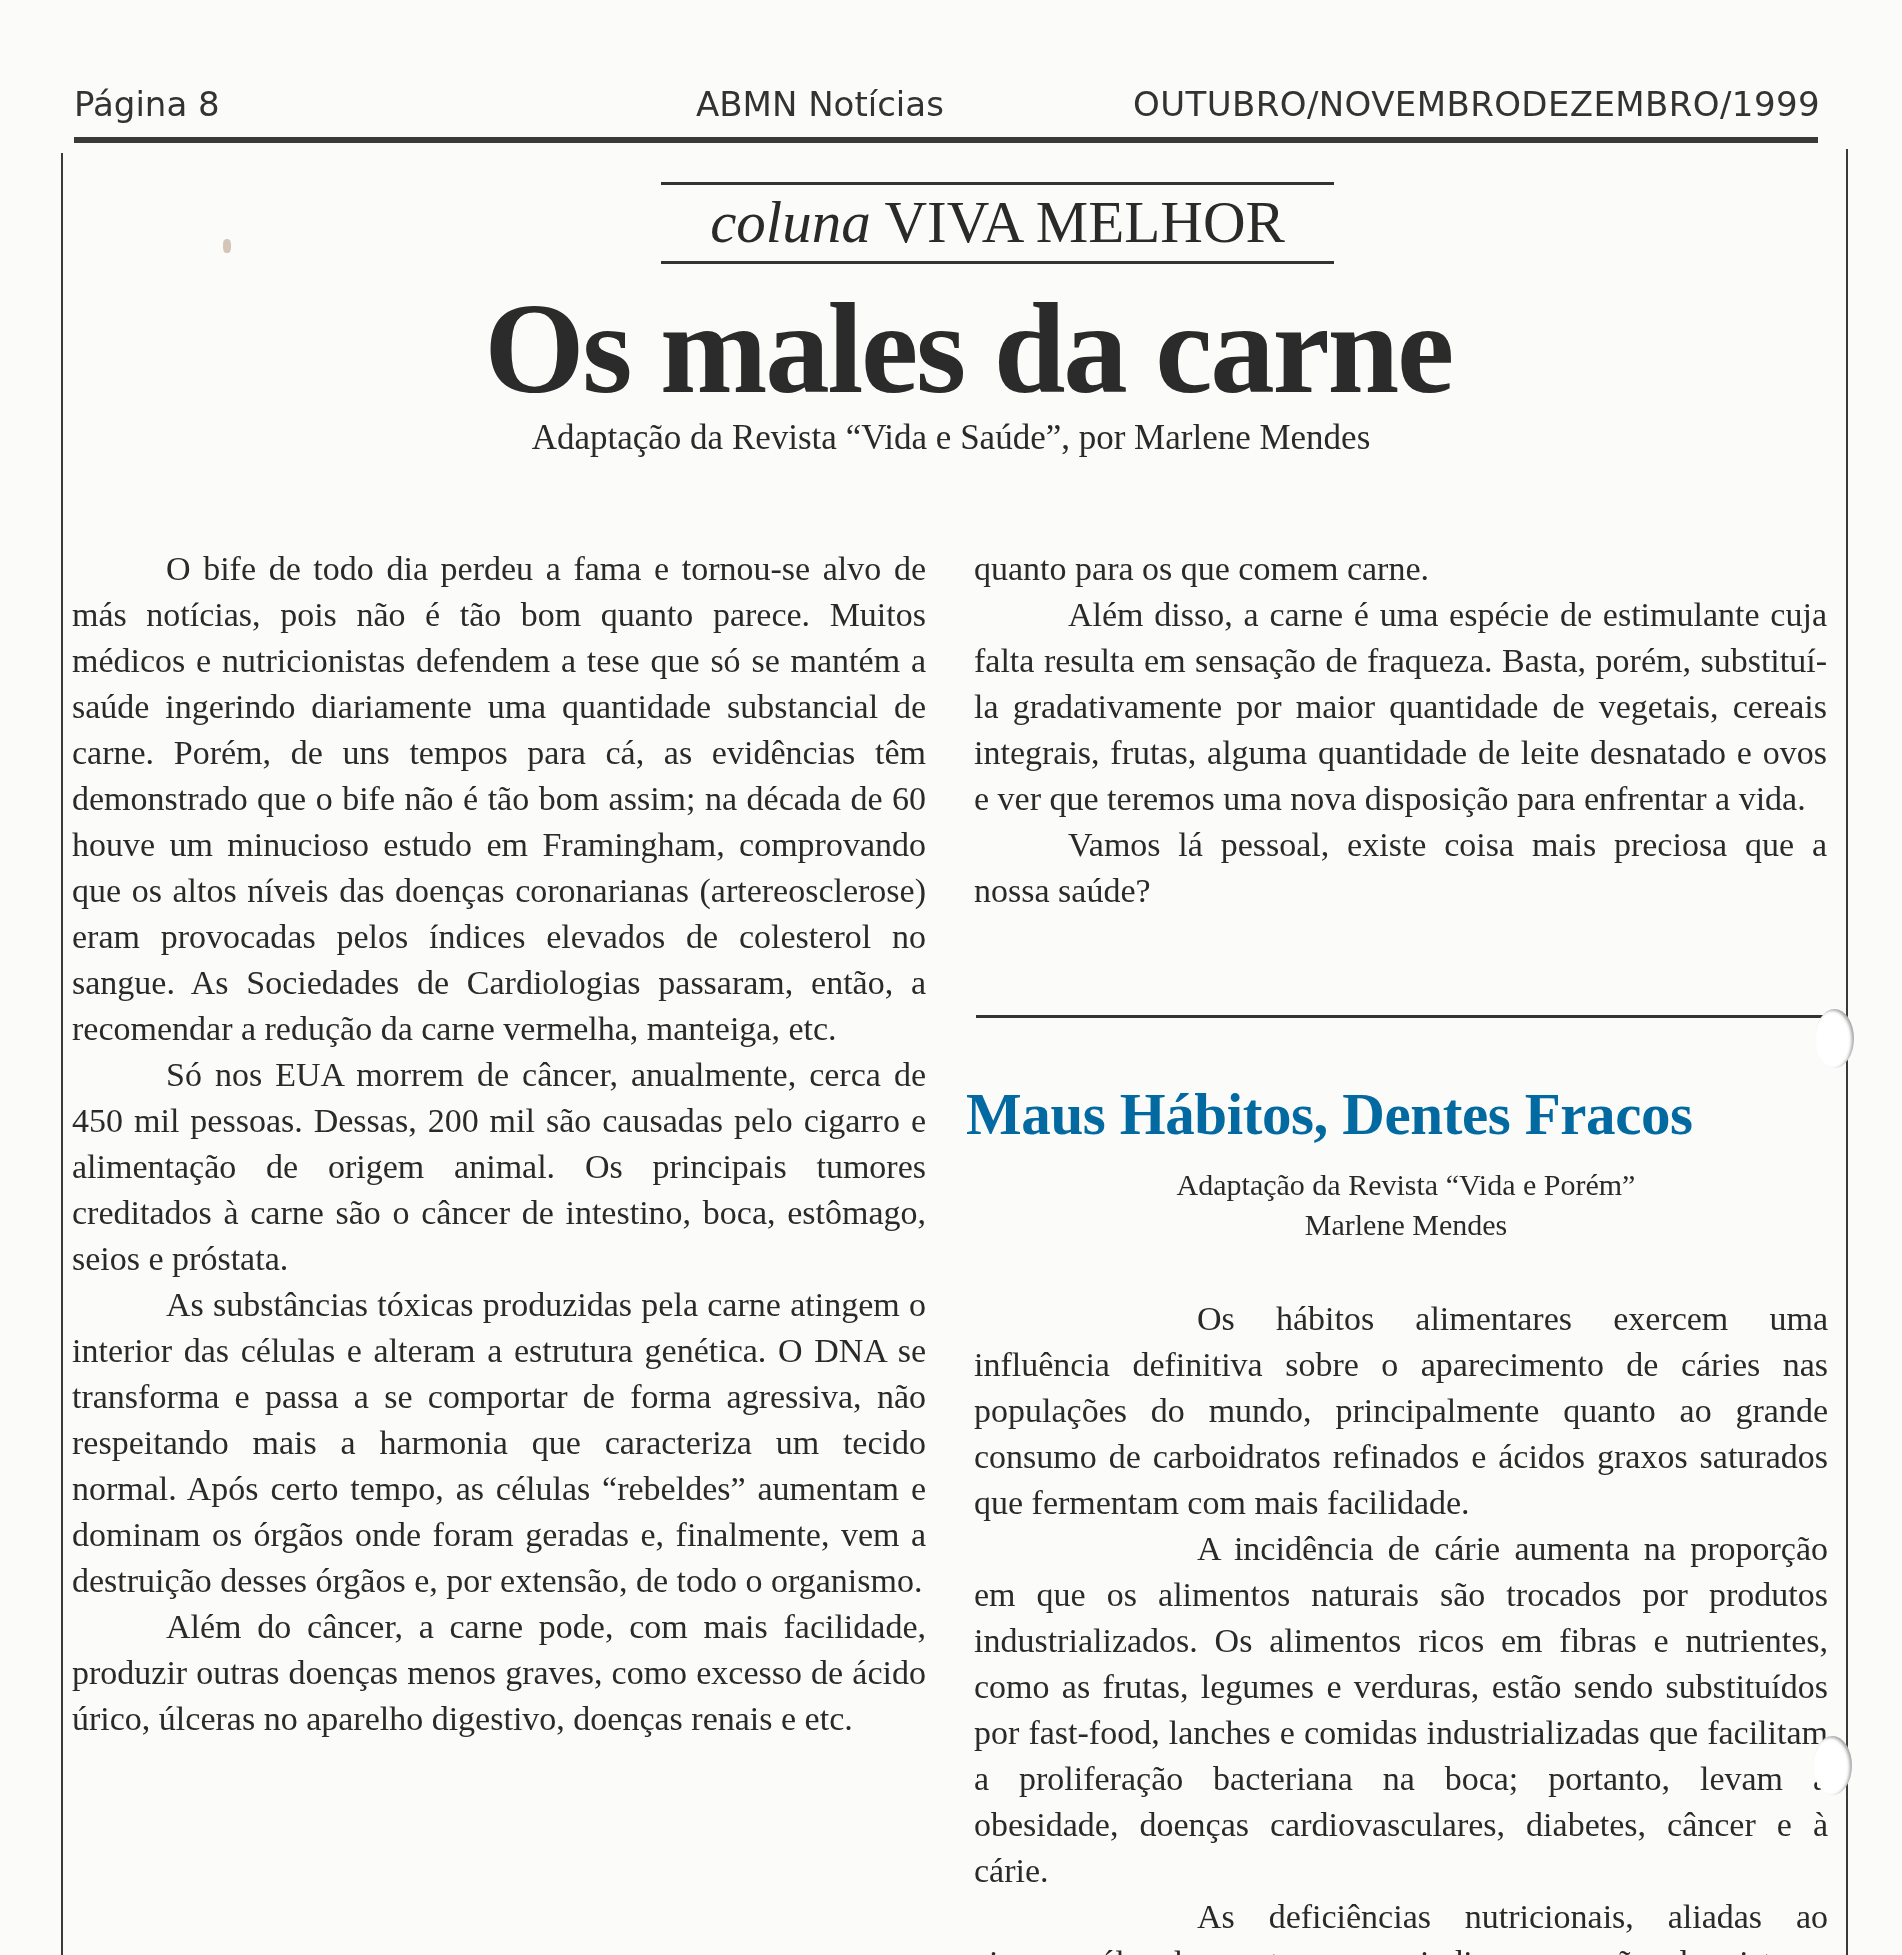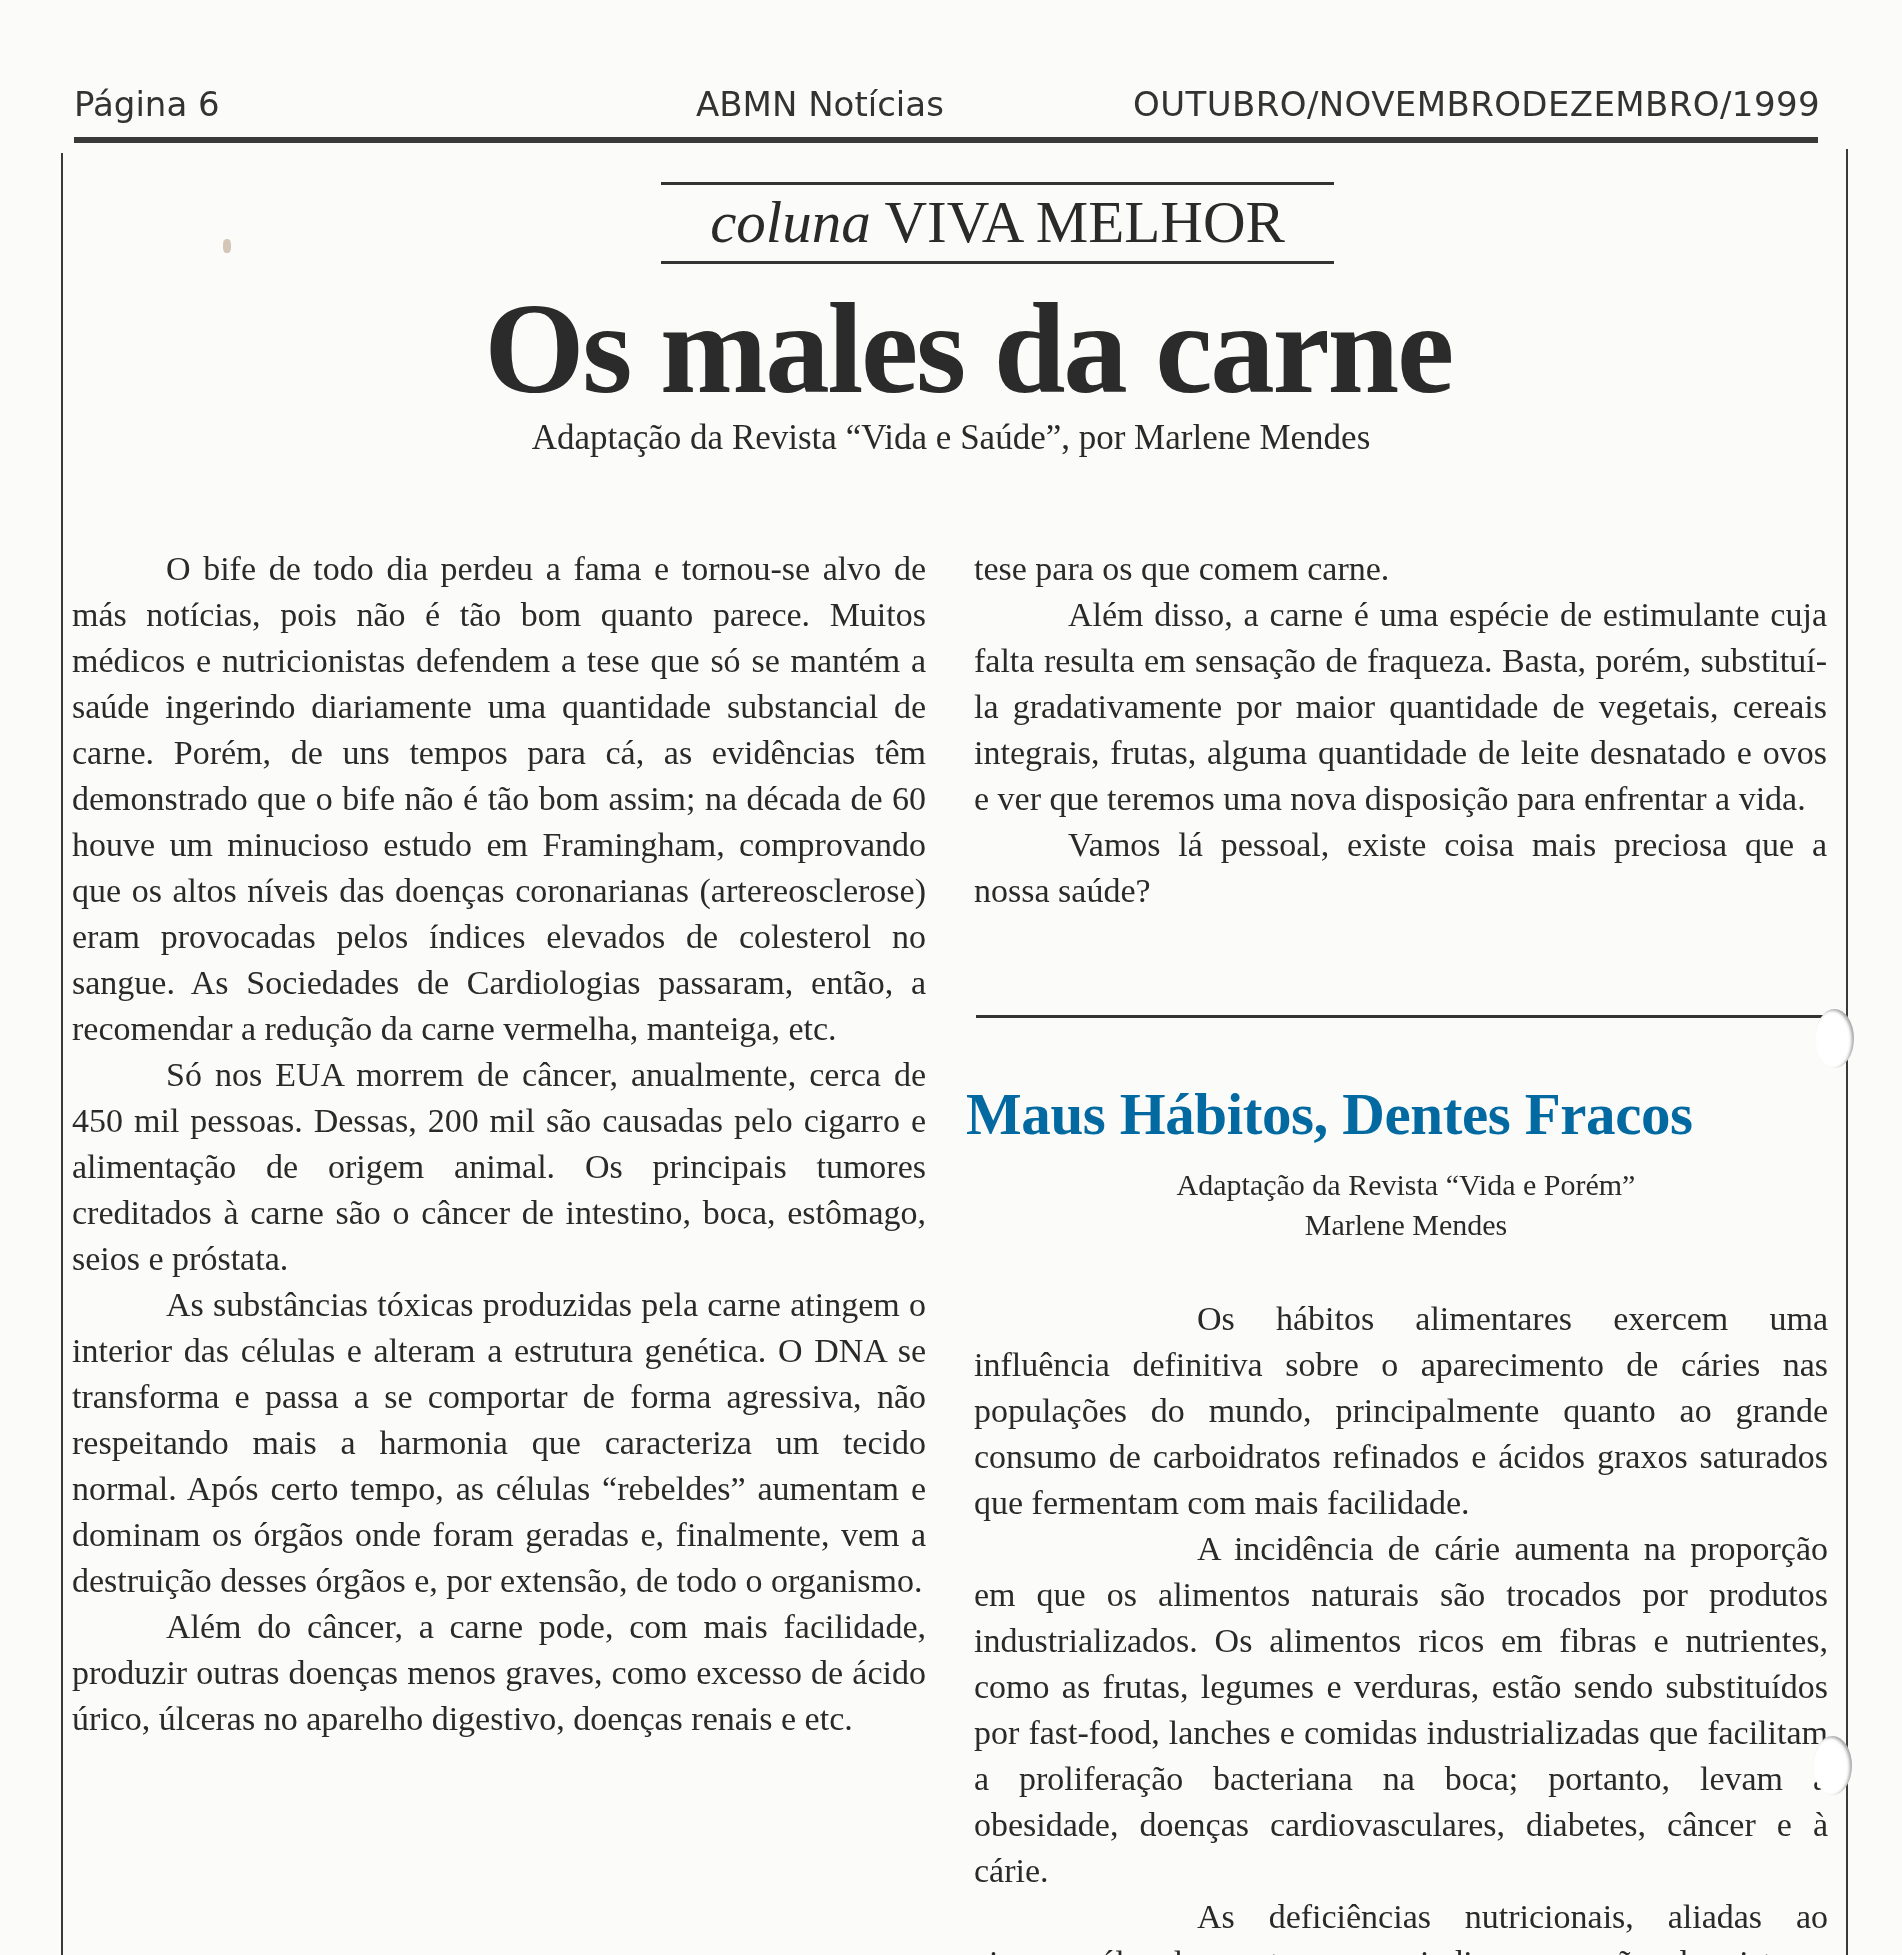--- a/index.html
+++ b/index.html
@@ -72,21 +72,21 @@
     background: #fff; box-shadow: -2.3px 1.6px 3.1px rgba(0,0,0,0.35) inset;
   }
   .hole-1 { left: 1815px; top: 1009px; }
   .hole-2 { left: 1813px; top: 1736px; }
   .speck { position: absolute; left: 223px; top: 239px; width: 7.8px; height: 13.7px; background: #b9a48a; opacity: 0.6; border-radius: 40%; }
 </style>
 </head>
 <body>
 
 <div class="running-header">
-  <span class="rh-page">Página 6</span>
+  <span class="rh-page">Página 8</span>
   <span class="rh-pub">ABMN Notícias</span>
   <span class="rh-date">OUTUBRO/NOVEMBRODEZEMBRO/1999</span>
 </div>
 <div class="header-rule"></div>
 
 <div class="frame-left"></div>
 <div class="frame-right"></div>
 
 <div class="speck"></div>
 
@@ -100,21 +100,21 @@
 
 <div class="col col-left">
   <p>O bife de todo dia perdeu a fama e tornou-se alvo de más notícias, pois não é tão bom quanto parece. Muitos médicos e nutricionistas defendem a tese que só se mantém a saúde ingerindo diariamente uma quantidade substancial de carne. Porém, de uns tempos para cá, as evidências têm demonstrado que o bife não é tão bom assim; na década de 60 houve um minucioso estudo em Framingham, comprovando que os altos níveis das doenças coronarianas (artereosclerose) eram provocadas pelos índices elevados de colesterol no sangue. As Sociedades de Cardiologias passaram, então, a recomendar a redução da carne vermelha, manteiga, etc.</p>
   <p>Só nos EUA morrem de câncer, anualmente, cerca de 450 mil pessoas. Dessas, 200 mil são causadas pelo cigarro e alimentação de origem animal. Os principais tumores creditados à carne são o câncer de intestino, boca, estômago, seios e próstata.</p>
   <p>As substâncias tóxicas produzidas pela carne atingem o interior das células e alteram a estrutura genética. O DNA se transforma e passa a se comportar de forma agressiva, não respeitando mais a harmonia que caracteriza um tecido normal. Após certo tempo, as células “rebeldes” aumentam e dominam os órgãos onde foram geradas e, finalmente, vem a destruição desses órgãos e, por extensão, de todo o organismo.</p>
   <p>Além do câncer, a carne pode, com mais facilidade, produzir outras doenças menos graves, como excesso de ácido úrico, úlceras no aparelho digestivo, doenças renais e etc.</p>
 
 </div>
 
 <div class="col col-right-top">
-  <p class="cont">tese para os que comem carne.</p>
+  <p class="cont">quanto para os que comem carne.</p>
   <p>Além disso, a carne é uma espécie de estimulante cuja falta resulta em sensação de fraqueza. Basta, porém, substituí-la gradativamente por maior quantidade de vegetais, cereais integrais, frutas, alguma quantidade de leite desnatado e ovos e ver que teremos uma nova disposição para enfrentar a vida.</p>
   <p>Vamos lá pessoal, existe coisa mais preciosa que a nossa saúde?</p>
 </div>
 
 <div class="section-rule"></div>
 
 <h2 class="second-headline" style="margin:0;">Maus Hábitos, Dentes Fracos</h2>
 <div class="second-byline">
   <div>Adaptação da Revista “Vida e Porém”</div>
   <div>Marlene Mendes</div>

